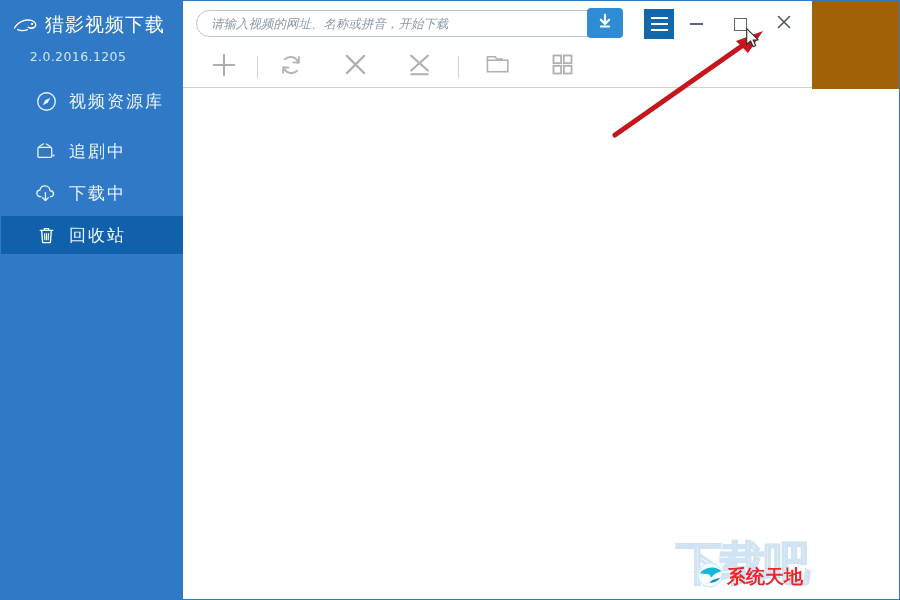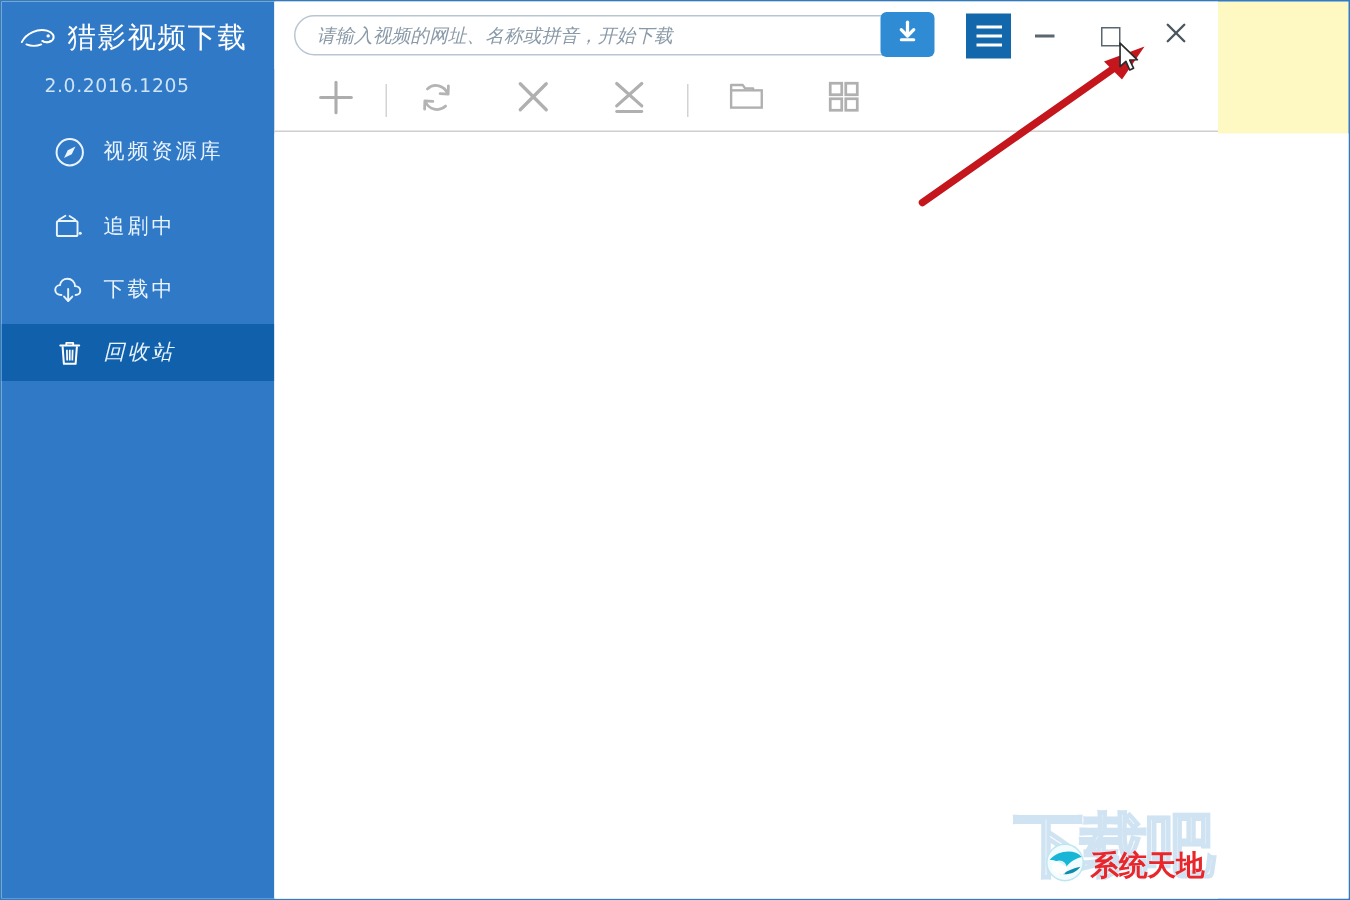--- a/index.html
+++ b/index.html
@@ -5,21 +5,21 @@
   * { box-sizing: border-box; margin: 0; padding: 0; }
   html, body {
     width: 900px; height: 600px;
     overflow: hidden;
     font-family: "DejaVu Sans", "Liberation Sans", sans-serif;
     background: #ffffff;
   }
   .window {
     position: relative;
     width: 900px; height: 600px;
-    background: #fef9c3;
+    background: #a16207;
     border: 1px solid #2f7bc9;
     overflow: hidden;
   }
 
   
   .sidebar {
     position: absolute;
     left: 0; top: 0;
     width: 182px; height: 600px;
     background: #3079c7;
@@ -47,31 +47,31 @@
     font-size: 12.5px;
     letter-spacing: 0.4px;
   }
   .nav { margin-top: 18px; }
   .nav-item {
     display: flex;
     align-items: center;
     height: 38px;
     padding-left: 34px;
     color: #eaf4fd;
-    font-size: 14px;
+    font-size: 17px;
     letter-spacing: 2px;
   }
   .nav-item.spaced { margin-bottom: 4px; }
   .nav-item .nav-icon {
     width: 22px; height: 22px;
     flex: 0 0 22px;
     margin-right: 12px;
     display: flex; align-items: center; justify-content: center;
   }
-  .nav-item.selected { background: #1160ac; font-style: italic; }
+  .nav-item.selected { background: #1160ac; }
   .nav-gap { height: 12px; }
 
   
   .content {
     position: absolute;
     left: 182px; top: 0;
     width: 629px; height: 600px;
     background: #ffffff;
   }
   .topbar {

